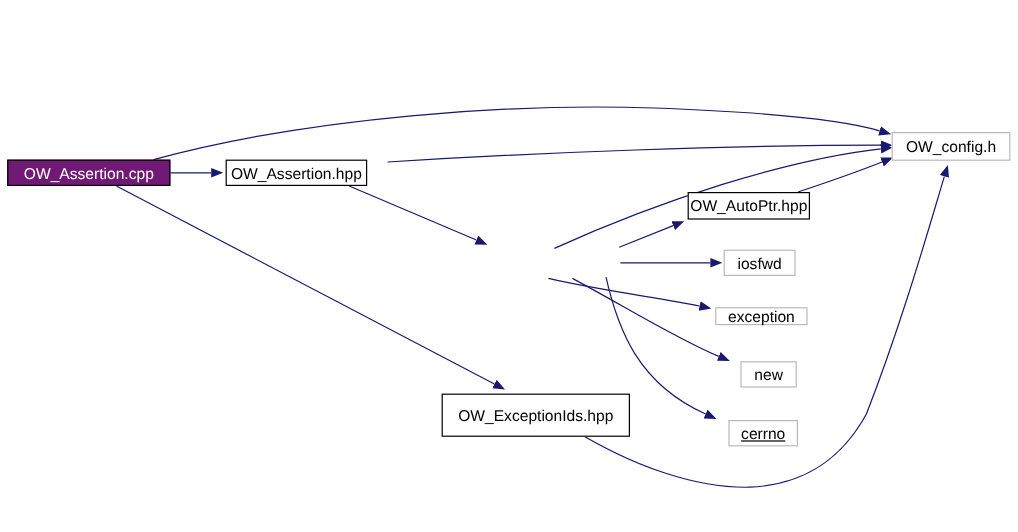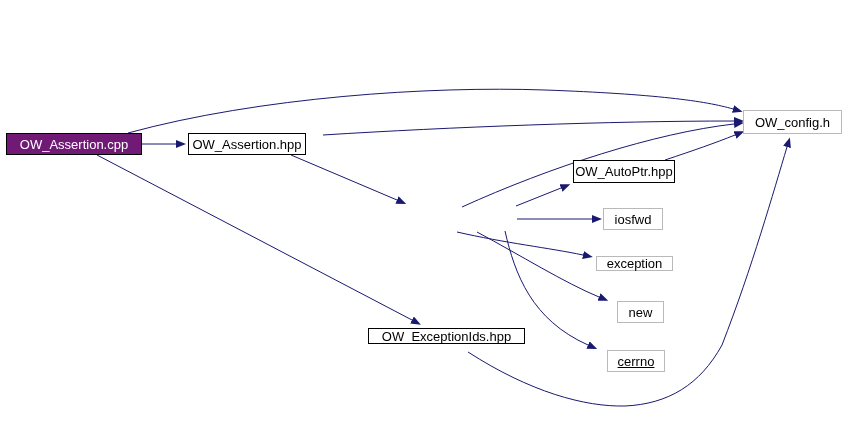--- a/index.html
+++ b/index.html
@@ -75,15 +75,15 @@
   <div class="node proj" style="left:573px; top:160px; width:102px; height:23px;">OW_AutoPtr.hpp</div>
 
   <div class="node sys" style="left:603px; top:208px; width:60px;  height:22px;">iosfwd</div>
 
   <div class="node sys" style="left:596px; top:256px; width:77px;  height:15px;">exception</div>
 
   <div class="node sys" style="left:596px; top:301px; width:47px;  height:22px;margin-left:21px;">new</div>
 
   <div class="node sys" style="left:607px; top:350px; width:58px;  height:22px;text-decoration:underline;">cerrno</div>
 
-  <div class="node proj" style="left:368px; top:328px; width:157px; height:16px;">OW_ExceptionIds.hpp</div>
+  <div class="node proj" style="left:368px; top:328px; width:157px; height:36px;">OW_ExceptionIds.hpp</div>
 
 </div>
 
 </body></html>

